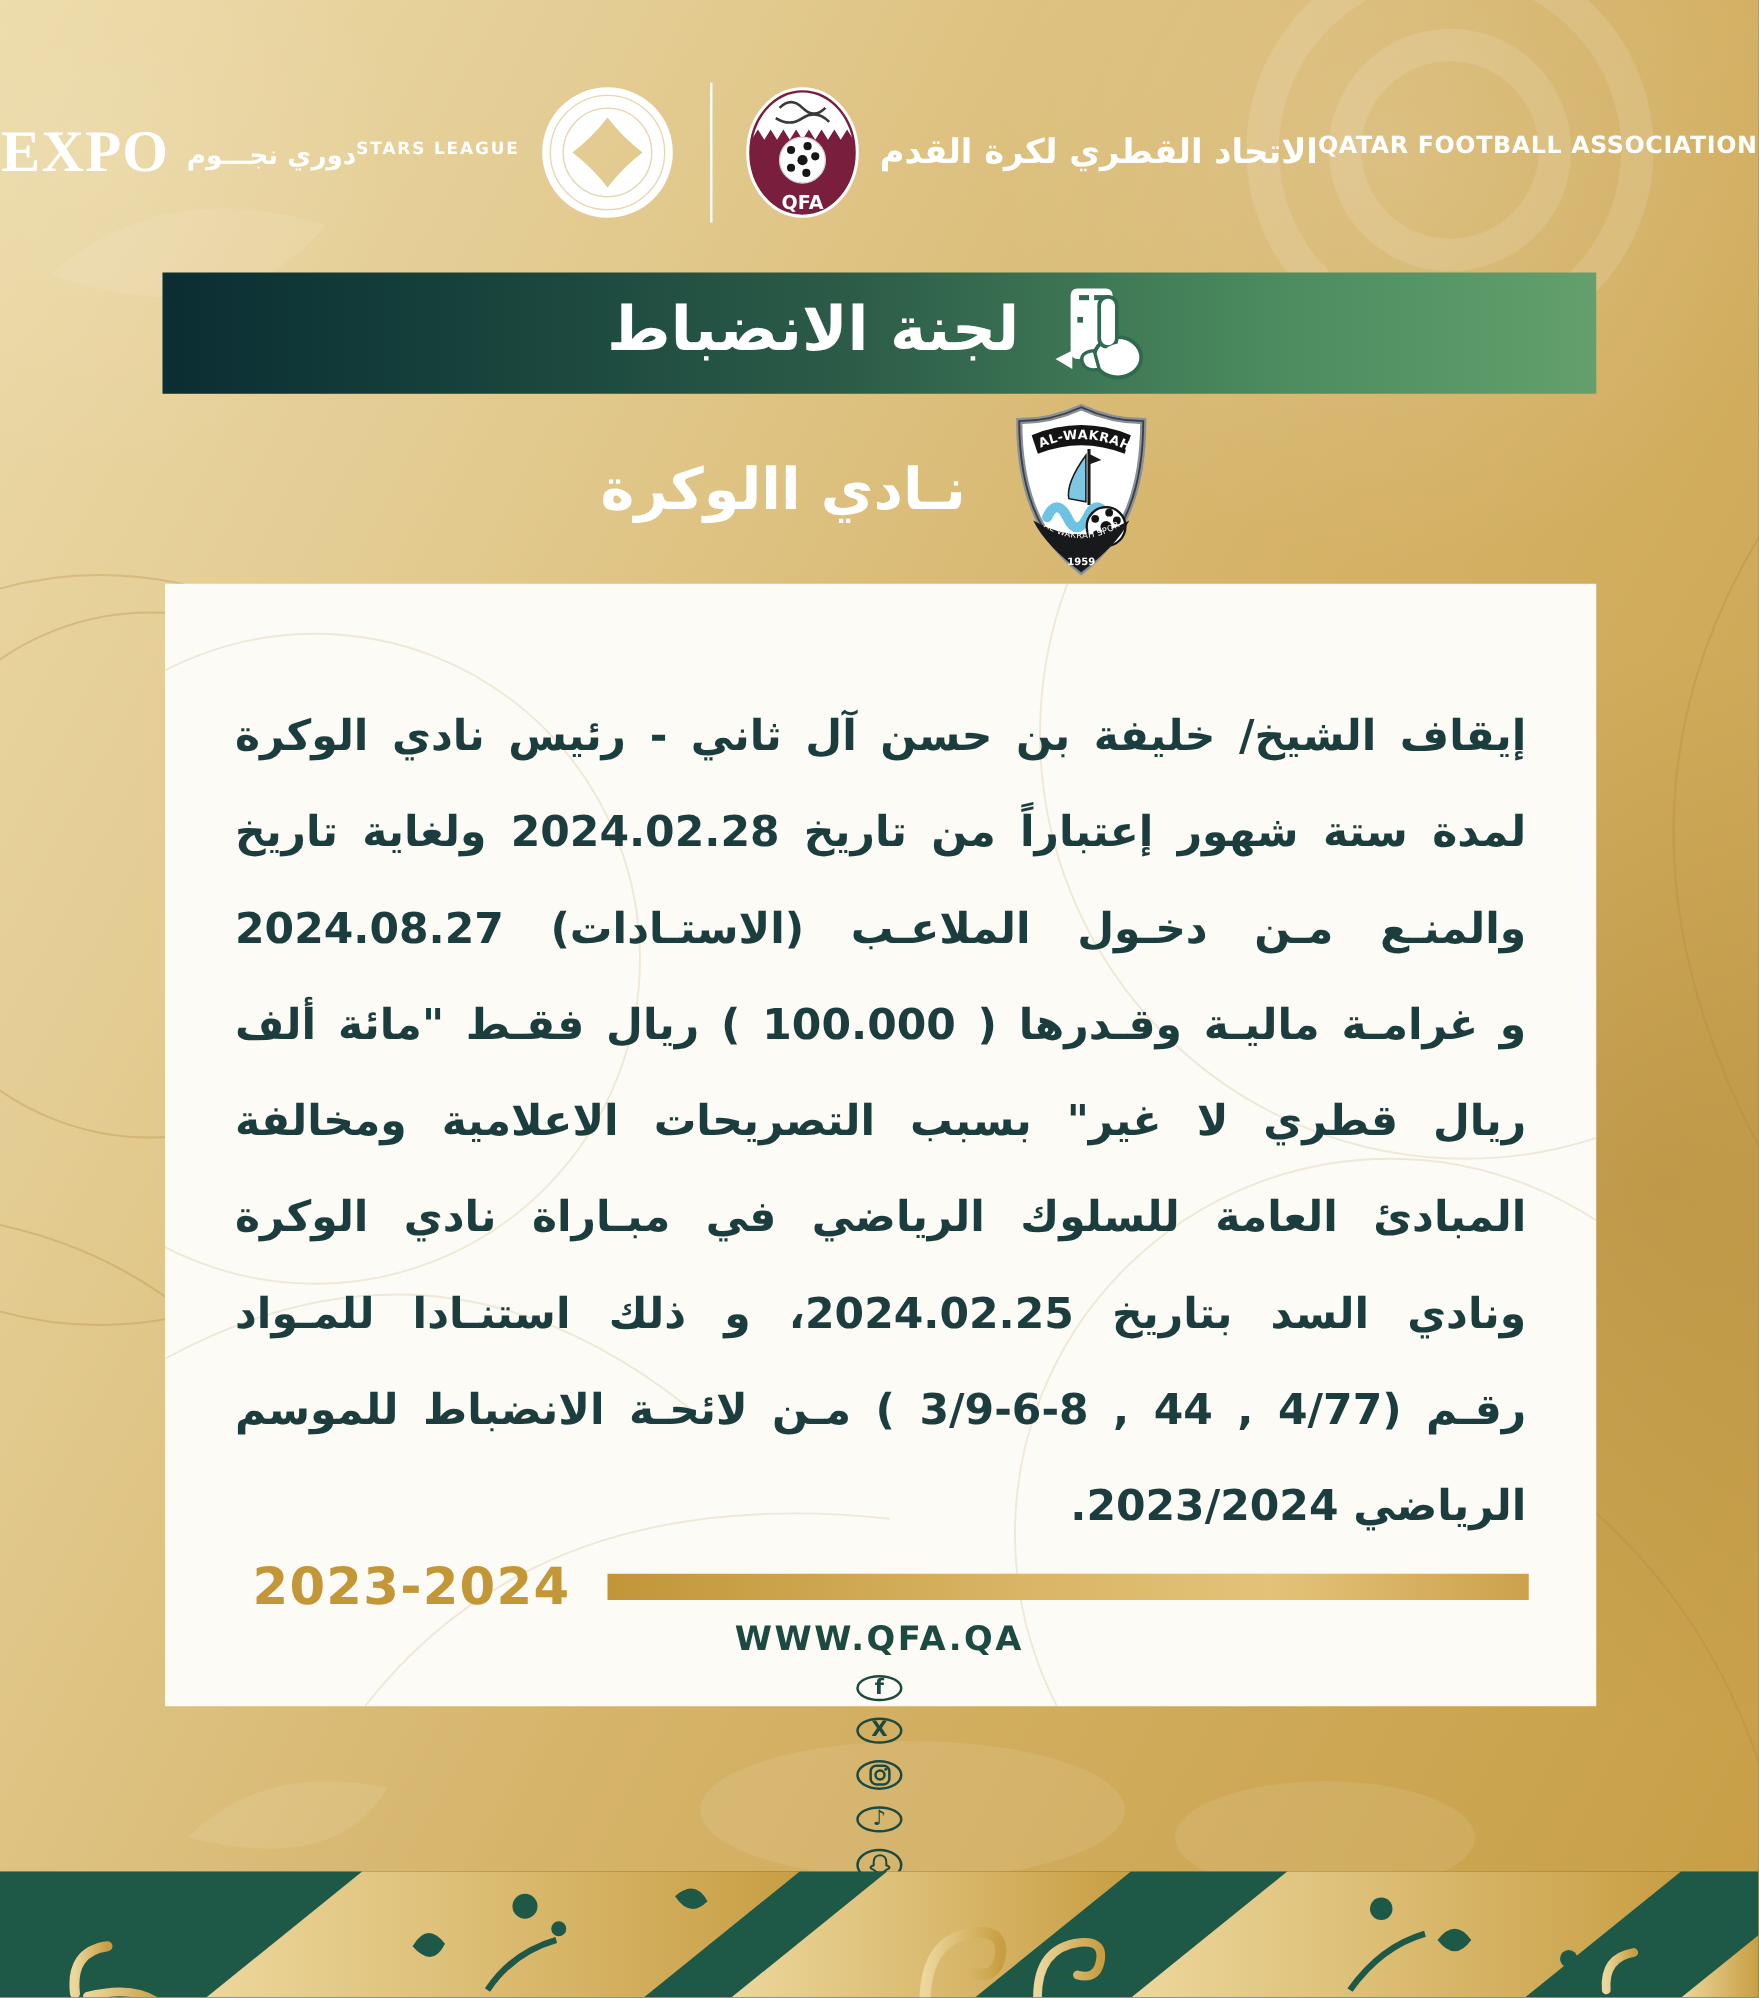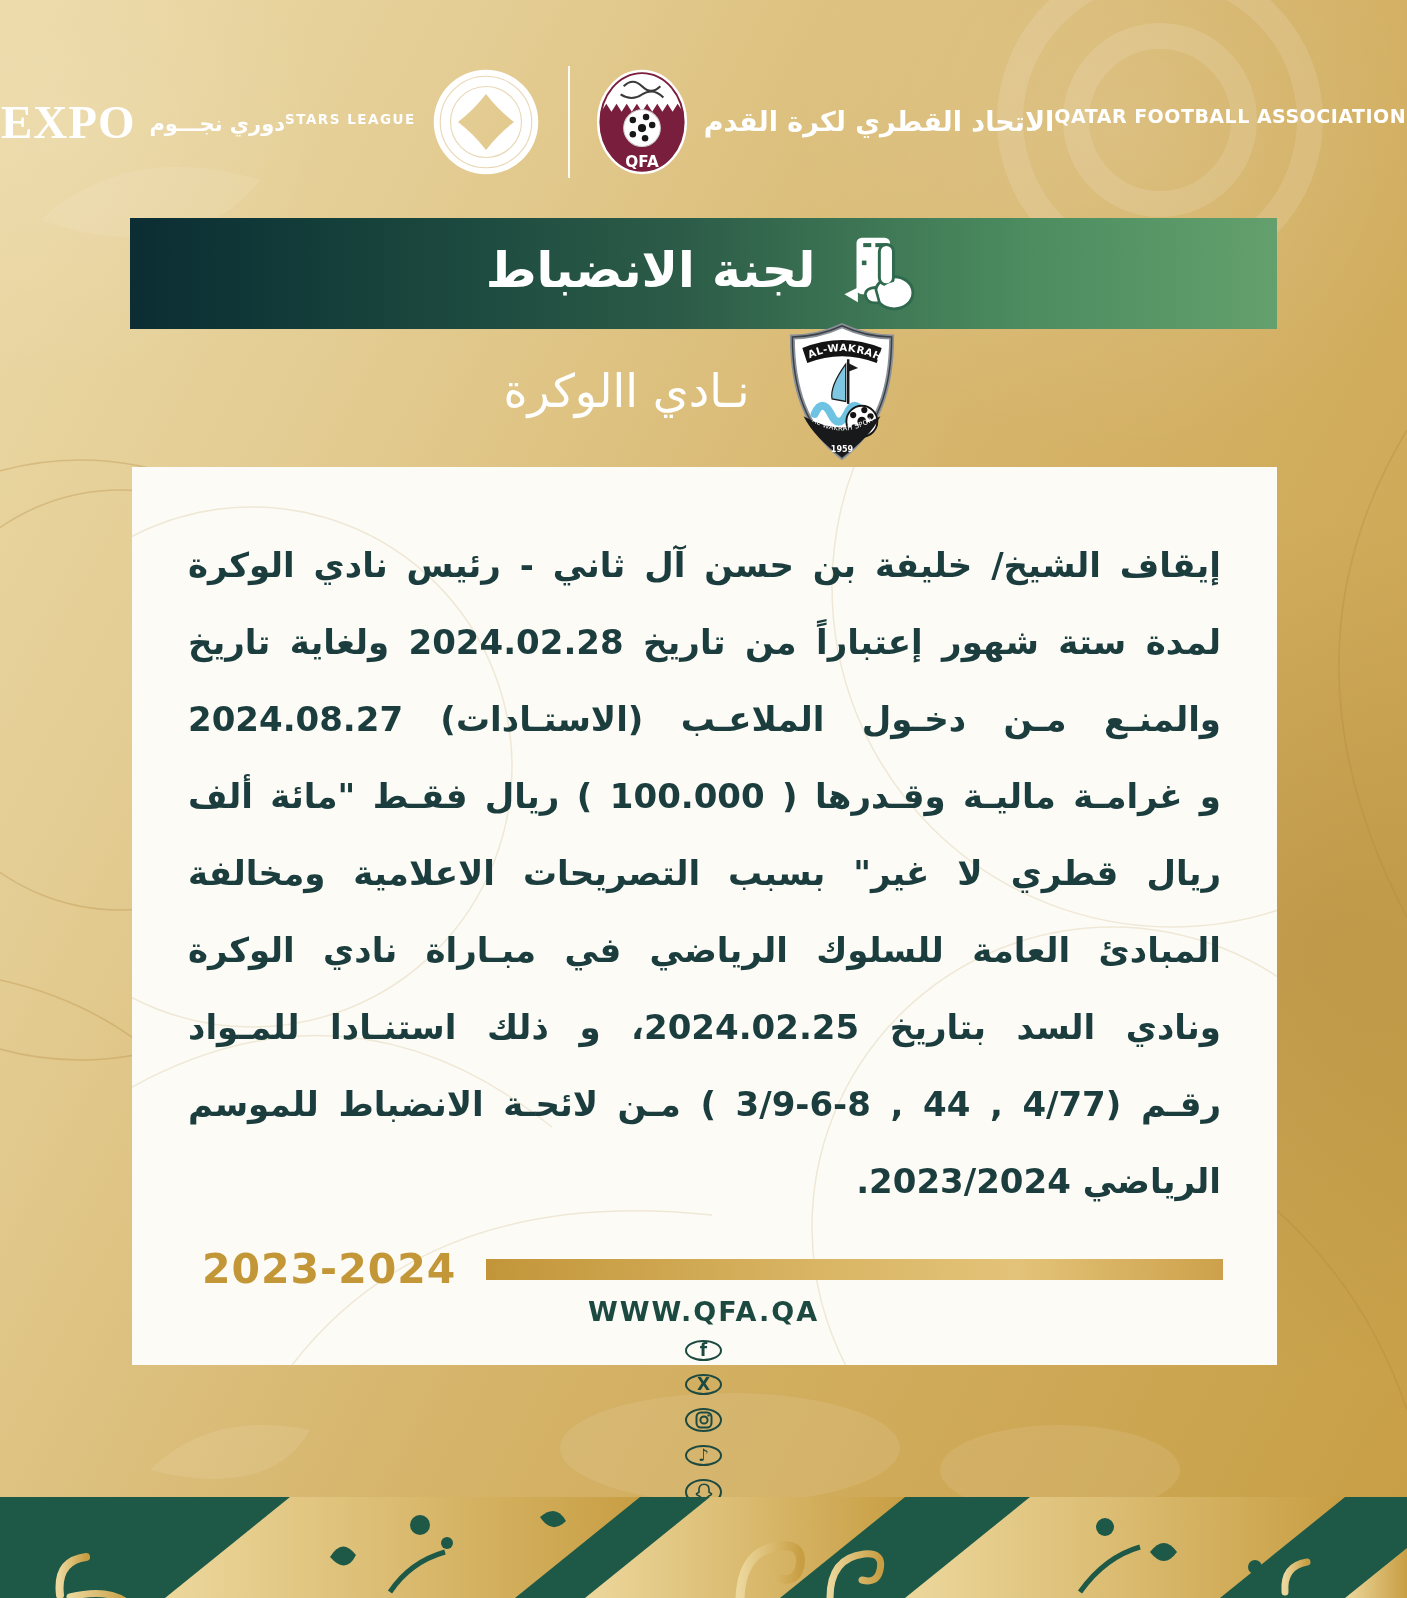--- a/index.html
+++ b/index.html
@@ -23,33 +23,33 @@
   .league-stack{display:flex;line-height:1.15;margin-top:4px;}
   .league-ar{font-size:21px;font-weight:bold;direction:rtl;}
   .league-en{font-size:13.5px;font-weight:bold;letter-spacing:1.5px;}
   .vdivider{width:2px;height:112px;background:rgba(255,255,255,.9);}
   .qfa-group{display:flex;align-items:center;gap:16px;}
   .qfa-names{display:flex;flex-direction:row;line-height:1.35;}
   .qfa-ar{font-size:27px;font-weight:bold;direction:rtl;}
   .qfa-en{font-size:19px;font-weight:bold;letter-spacing:.5px;}
 
   
-  .band{left:130px;top:218px;width:1147px;height:111px;
+  .band{left:130px;top:218px;width:1147px;height:97px;
     background:linear-gradient(90deg,#0b2d33 0%,#143f3a 18%,#2c5c48 48%,#4c8c5f 78%,#63a06d 100%);
     display:flex;justify-content:center;align-items:center;gap:20px;}
   .band-title{color:#fff;font-size:49px;font-weight:bold;direction:rtl;line-height:1;padding-bottom:6px;}
 
   
   .club-row{left:130px;top:318px;width:1147px;height:146px;display:flex;justify-content:center;align-items:center;gap:30px;}
-  .club-name{color:#fff;font-size:46px;font-weight:normal;direction:rtl;line-height:1;}
+  .club-name{color:#fff;font-size:46px;font-weight:bold;direction:rtl;line-height:1;}
 
   
   .card{left:132px;top:467px;width:1145px;height:898px;background:#fcfbf6;overflow:hidden;}
   .card-orn{position:absolute;inset:0;pointer-events:none;}
-  .body{position:absolute;left:0;right:0;top:16px;padding:44px 56px 0;direction:rtl;}
+  .body{position:absolute;left:0;right:0;top:0;padding:84px 56px 0;direction:rtl;}
   .line{font-size:34px;font-weight:bold;color:#1b3d3d;line-height:77px;
         text-align:justify;text-align-last:justify;}
   .line.last{text-align:right;text-align-last:right;}
   .season-row{position:absolute;left:70px;right:54px;top:778px;height:48px;display:flex;align-items:center;gap:30px;}
   .season-label{font-size:41px;font-weight:bold;color:#c39737;letter-spacing:1px;line-height:1;}
   .season-bar{flex:1;height:21px;background:linear-gradient(90deg,#c29539,#d9b564 45%,#e3c379 72%,#cda14b);}
 
   
   .site-row{left:0;right:0;top:1412px;height:52px;display:flex;justify-content:center;align-items:center;gap:13px;flex-direction:column;}
   .website{font-size:27px;font-weight:bold;color:#1c4a40;letter-spacing:2px;}

